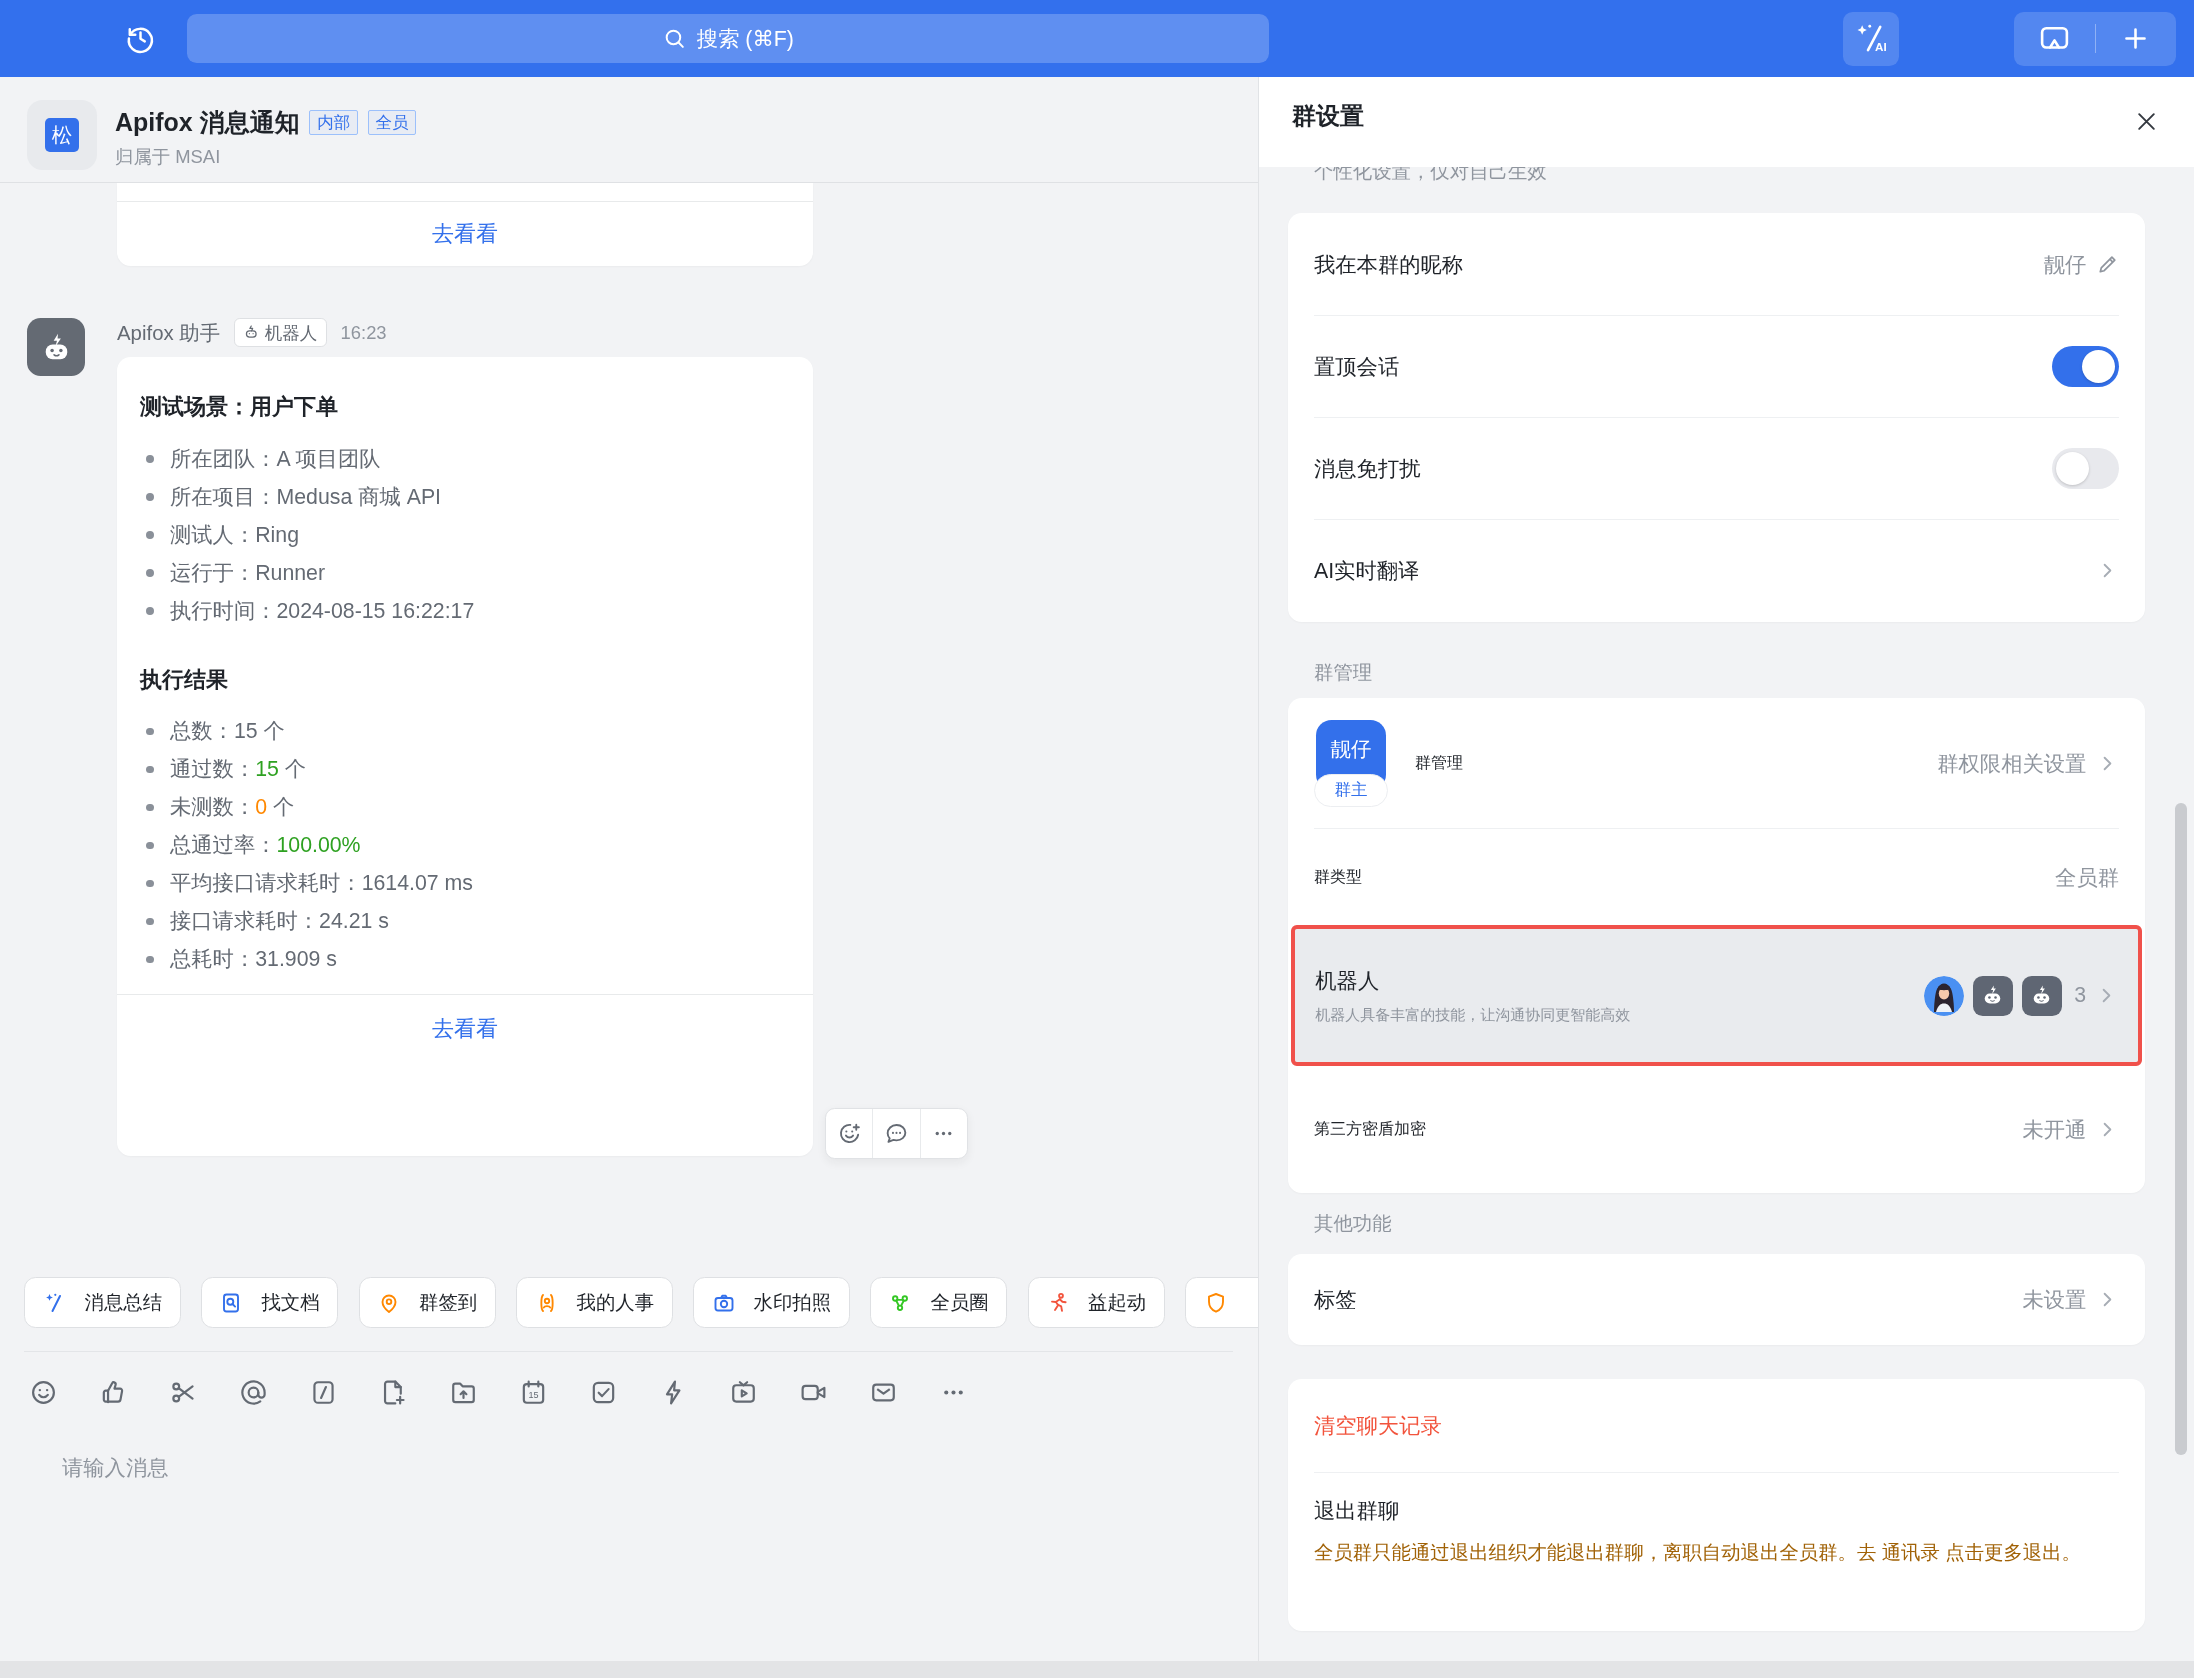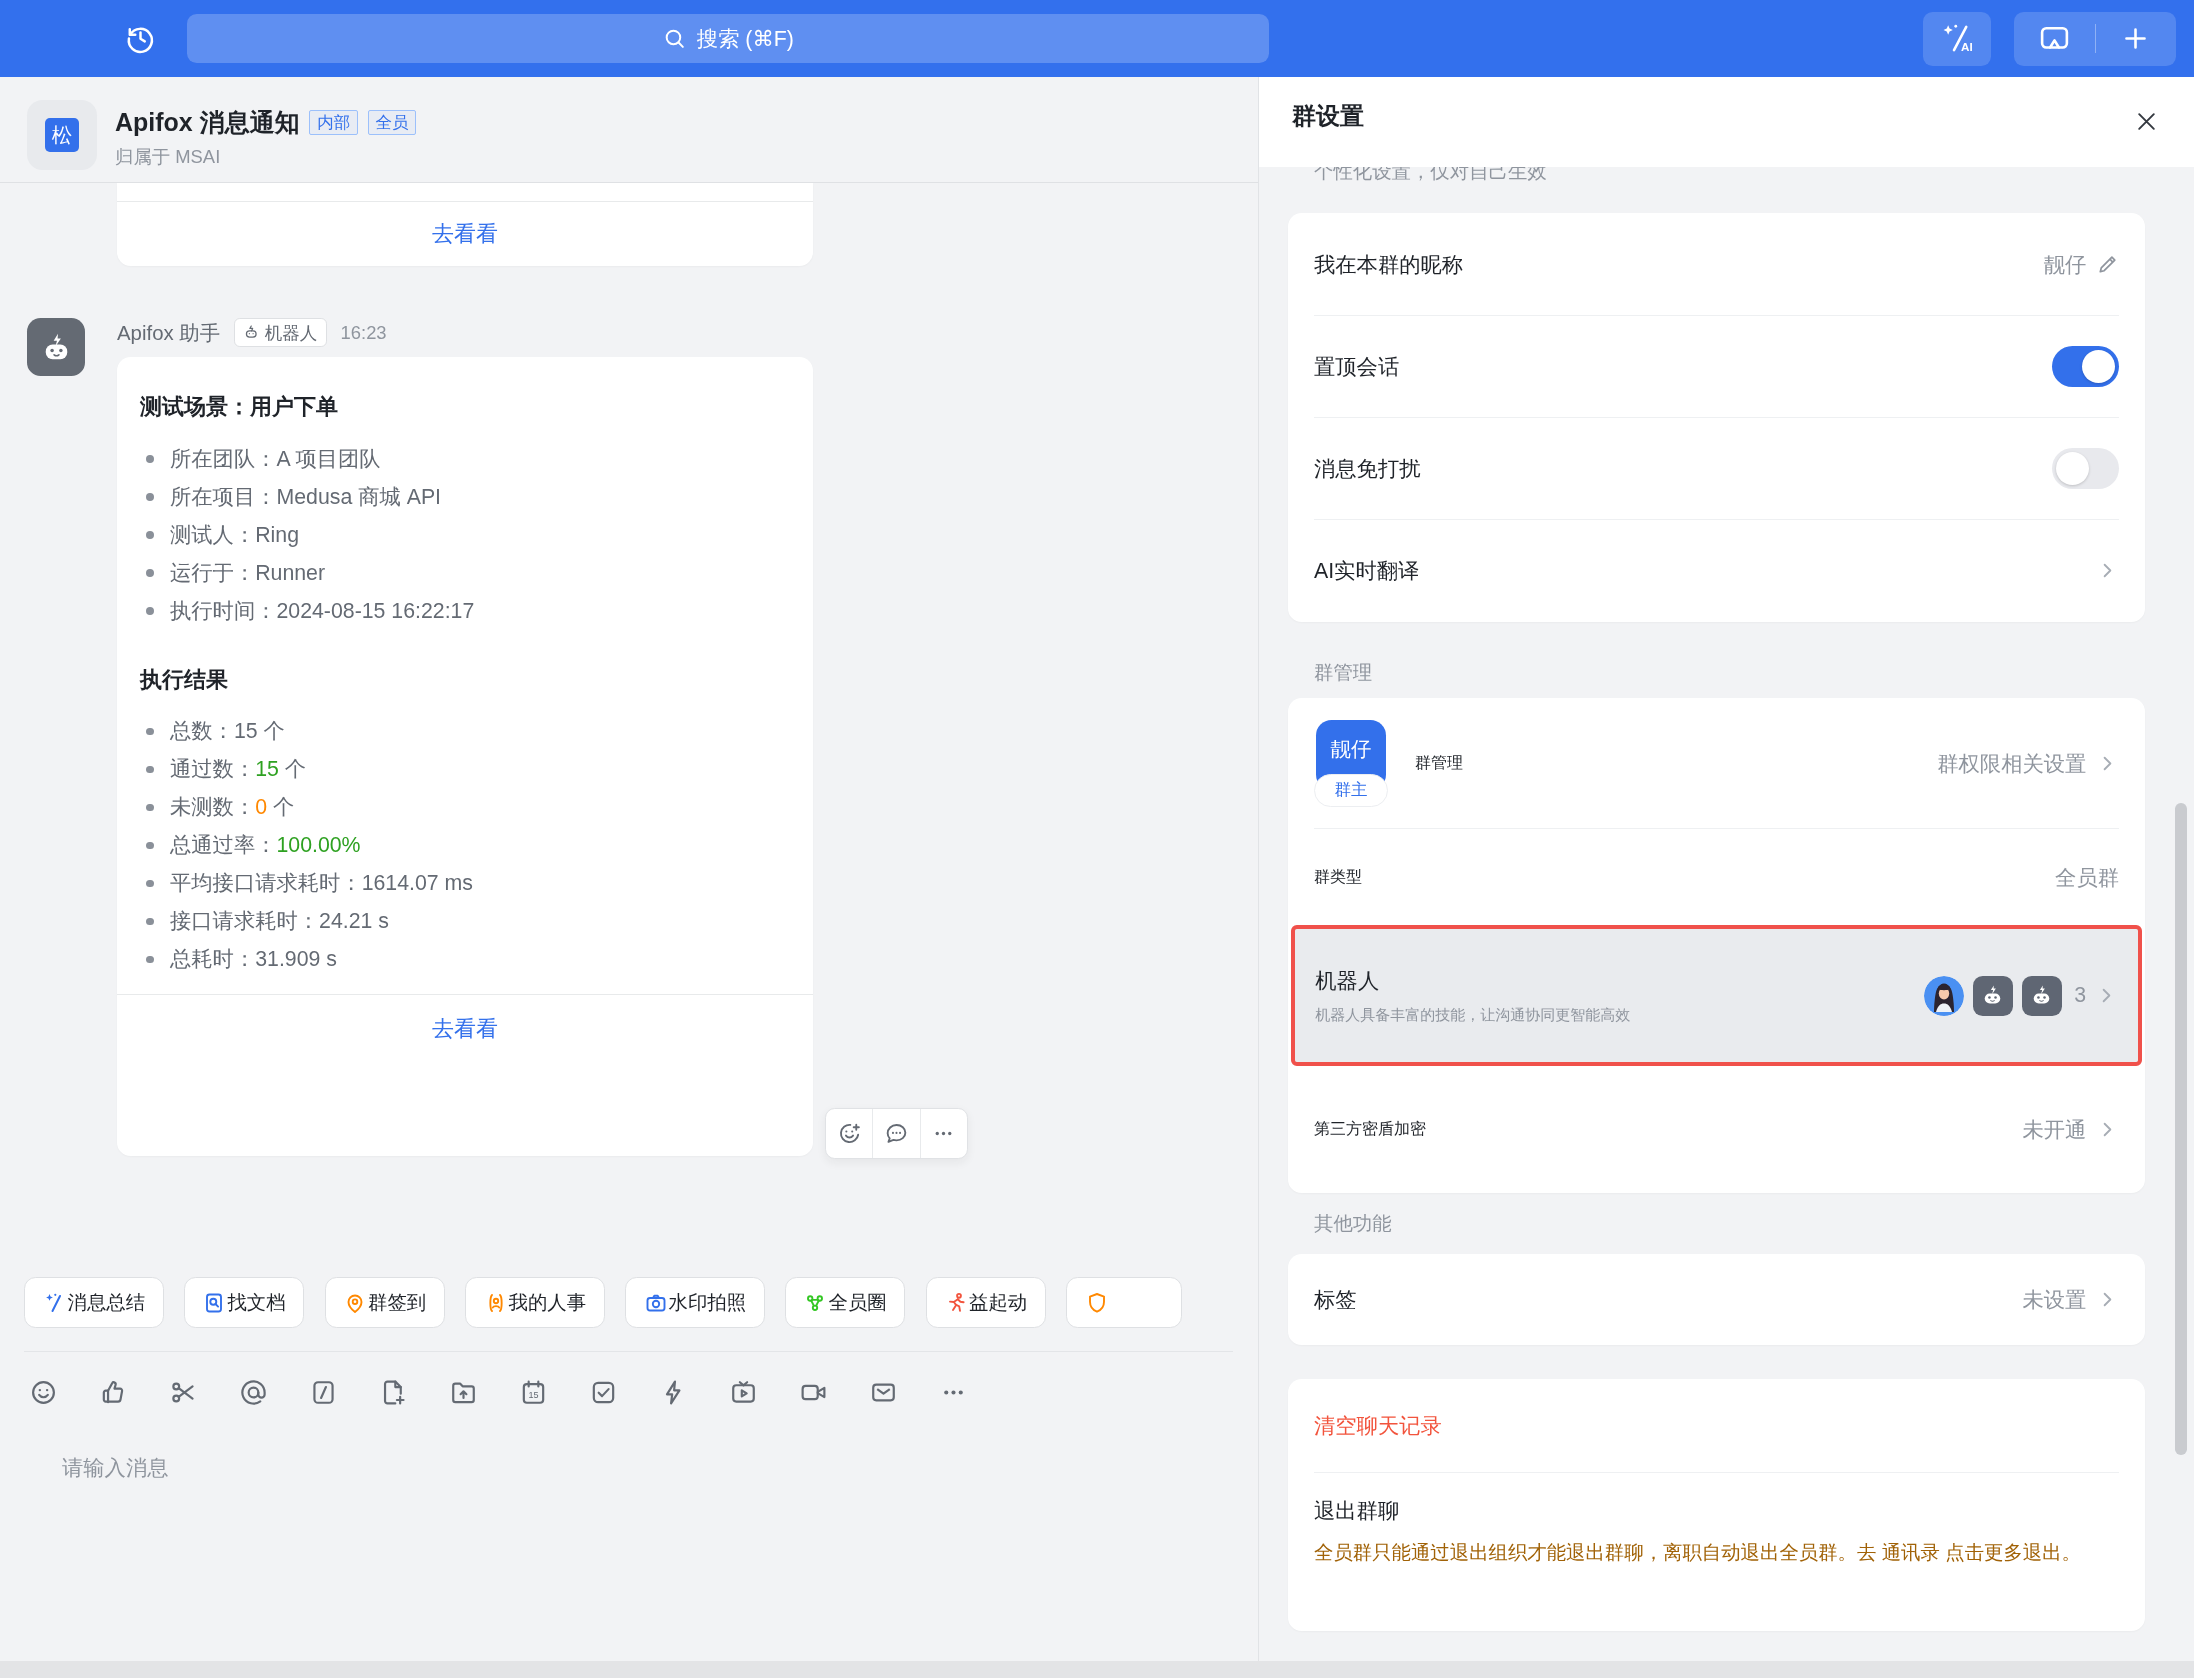--- a/index.html
+++ b/index.html
@@ -5,21 +5,21 @@
   * { margin:0; padding:0; box-sizing:border-box; }
   html,body { width:2195px; height:1679px; overflow:hidden; background:#e3e4e6;
     font-family:"Liberation Sans","DejaVu Sans",sans-serif; color:#1f2329; }
   .app { position:absolute; left:0; top:0; width:2195px; height:1661px; background:#f2f3f5; }
 
   
   .topbar { position:absolute; left:0; top:0; width:2195px; height:77px; background:#3370ed; }
   .tb-history { position:absolute; left:115px; top:13.6px; width:50px; height:50px; display:flex; align-items:center; justify-content:center; border-radius:7.8px; color:#fff; cursor:pointer; }
   .tb-search { position:absolute; left:187px; top:13.6px; width:1082px; height:49px; background:rgba(255,255,255,.22); border-radius:9.7px; display:flex; align-items:center; justify-content:center; gap:9.7px; color:#fff; font-size:21.3px; }
   .tb-btn { position:absolute; top:11.6px; height:54px; background:rgba(255,255,255,.16); border-radius:9.7px; display:flex; align-items:center; justify-content:center; color:#fff; }
-  .tb-ai { left:1923px; width:68px; }
+  .tb-ai { left:1843px; width:56px; }
   .tb-group { left:2014px; width:162px; gap:0; }
   .tb-group .cell { width:81px; height:54px; display:flex; align-items:center; justify-content:center; }
   .tb-group .vsep { width:1px; height:29px; background:rgba(255,255,255,.35); }
 
   
   .chat { position:absolute; left:0; top:77px; width:1258px; height:1585px; overflow:hidden; }
   .chat-header-avatar { position:absolute; left:27px; top:23px; width:70px; height:70px; border-radius:15.5px; background:#e8eaed; display:flex; align-items:center; justify-content:center; }
   .chat-header-avatar .tile { width:34px; height:34px; border-radius:4.9px; background:#3370eb; color:#fff; font-size:20.4px; display:flex; align-items:center; justify-content:center; }
   .chat-title-row { position:absolute; left:115px; top:26px; height:39px; display:flex; align-items:center; gap:9.7px; }
   .chat-title { font-size:25px; font-weight:700; color:#1f2329; }
@@ -48,21 +48,21 @@
   .c2-ul li::before { content:""; position:absolute; left:5.8px; top:15.5px; width:7.8px; height:7.8px; border-radius:50%; background:#8a9099; }
   .val-green { color:#2ea121; } .val-red { color:#f54a45; } .val-orange { color:#ff8800; }
   .c2-fdiv { margin-top:15.5px; border-top:1px solid #e8eaeb; }
   .card2 .card-link { height:69px; }
 
   .hover-toolbar { position:absolute; left:825px; top:1031px; width:143px; height:51px; background:#fff; border:1px solid #e0e2e5; border-radius:9.7px; display:flex; box-shadow:0 3.9px 9.7px rgba(31,35,41,.06); }
   .hover-toolbar .hcell { flex:1; display:flex; align-items:center; justify-content:center; color:#646a73; cursor:pointer; }
   .hover-toolbar .hcell + .hcell { border-left:1px solid #e8eaec; }
 
   .chips { position:absolute; left:24px; top:1200px; height:51px; display:flex; gap:20.4px; }
-  .chip { height:51px; display:flex; align-items:center; gap:1px; padding:0 17.5px; background:#fff; border:1.5px solid #dee0e3; border-radius:11.6px; font-size:19.4px; color:#1f2329; white-space:nowrap; cursor:pointer; }
+  .chip { height:51px; display:flex; align-items:center; gap:18px; padding:0 17.5px; background:#fff; border:1.5px solid #dee0e3; border-radius:11.6px; font-size:19.4px; color:#1f2329; white-space:nowrap; cursor:pointer; }
   .chip.partial { min-width:116px; }
 
   .comp-div { position:absolute; left:24px; top:1274px; width:1209px; height:1px; background:#e3e5e8; }
   .composer-icons { position:absolute; left:29px; top:1301px; display:flex; gap:41px; color:#646a73; }
   .composer-icons .cicon { width:29px; height:29px; display:flex; align-items:center; justify-content:center; cursor:pointer; }
   .composer-ph { position:absolute; left:62px; top:1376px; font-size:21.3px; color:#8f959e; }
 
   
   .panel { position:absolute; left:1258px; top:77px; width:937px; height:1585px; background:#f2f3f5; border-left:1px solid #e1e3e6; }
   .panel-header { position:absolute; left:0; top:0; width:937px; height:90px; background:#fff; }

